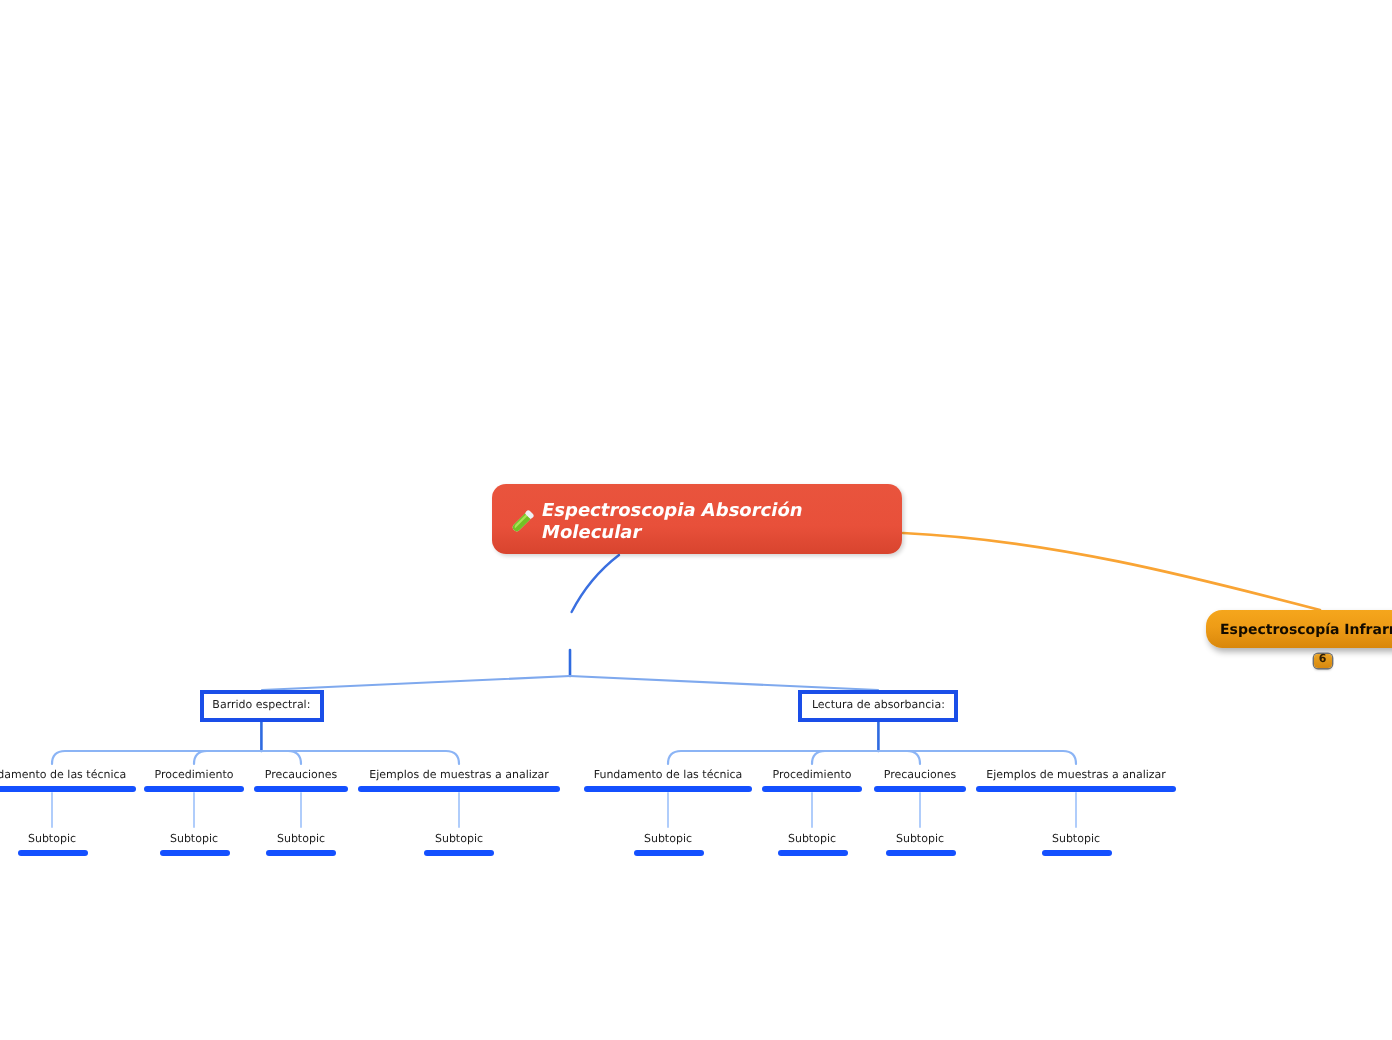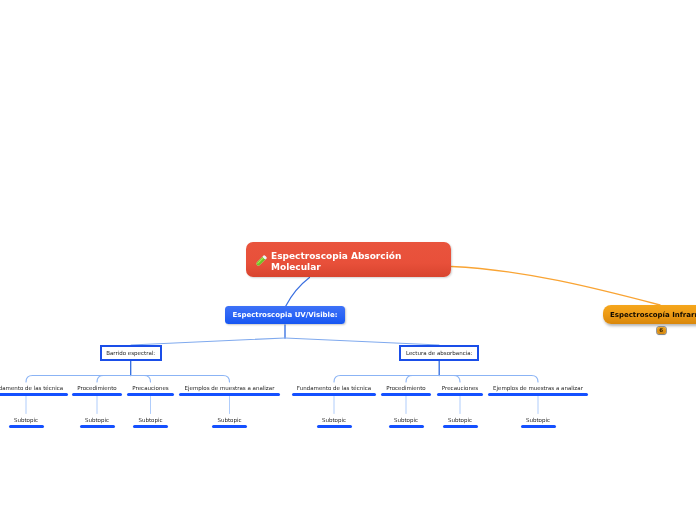--- a/index.html
+++ b/index.html
@@ -10,20 +10,21 @@
   .node{position:absolute;box-sizing:border-box;white-space:nowrap;}
 
   
   .root-node{
     left:246px;top:242px;width:205px;height:35px;
     background:linear-gradient(180deg,#e9543d 0%,#e8503a 60%,#d8442e 100%);
     border-radius:7px;
     box-shadow:1px 1px 2px rgba(0,0,0,.18);
     display:flex;align-items:center;gap:3px;
     padding:0 8px 0 7px;
+    font-style:italic;
   }
   .root-label{color:#fff;font-family:"DejaVu Sans",sans-serif;font-weight:bold;font-size:9px;line-height:10.3px;white-space:normal;width:132px;position:relative;top:2.2px;}
   .tube-icon{width:15px;height:15px;flex:0 0 15px;display:block;position:relative;top:.5px;left:.5px;}
 
   
   .lvl1-blue{
     left:225px;top:306px;width:120px;height:18px;
     background:linear-gradient(180deg,#3d71f7 0%,#2a64f5 55%,#1656f2 100%);
     border-radius:3.5px;
     box-shadow:1px 1px 2px rgba(0,0,0,.22);
@@ -103,23 +104,20 @@
       <g transform="rotate(45 8 8)">
         <rect x="5.9" y="1.9" width="4.2" height="12.9" rx="2.1" fill="#e9ecef"></rect>
         <path d="M5.9 4.3h4.2v8.4a2.1 2.1 0 0 1-4.2 0z" fill="#72c125"></path>
         <path d="M6.6 4.3h1.2v9.6a2.1 2.1 0 0 1-1.2-1.8z" fill="#a9e356"></path>
         <rect x="5.6" y="1.6" width="4.8" height="2.9" rx="1.45" fill="#eef1f5"></rect>
       </g>
     </svg>
     <span class="root-label">Espectroscopia Absorción Molecular</span>
   </div>
 
-  <div class="node lvl1-blue">
-    <span class="lvl1-blue-label">Espectroscopia UV/Visible:</span>
-  </div>
 
   <div class="node lvl1-orange">
     <span class="lvl1-orange-label">Espectroscopía Infrarroja:</span>
   </div>
   <div class="node count-badge">6</div>
 
   <div id="dyn">
       <div class="node lvl2" style="left: 99.7px; top: 344.5px; width: 62px;">
         <span class="lvl2-label">Barrido espectral:</span>
       </div>

